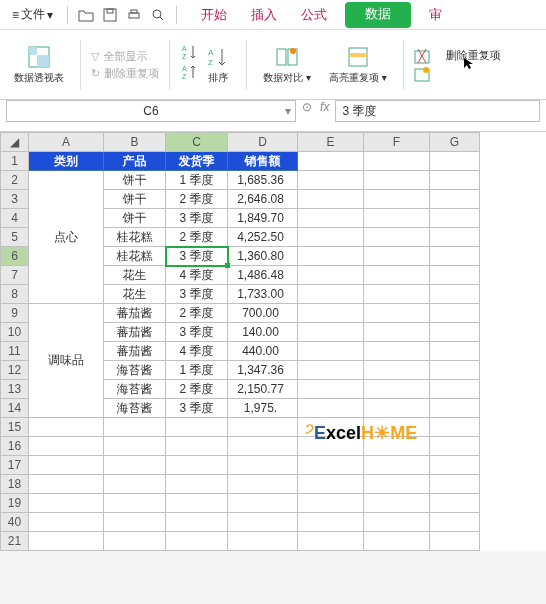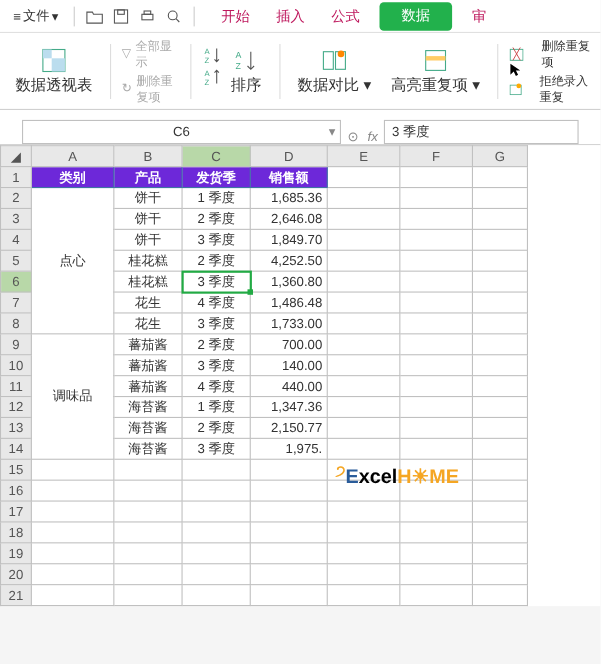--- a/index.html
+++ b/index.html
@@ -9,47 +9,47 @@
 .menubar .file-btn { display: flex; align-items: center; gap: 2px; padding: 2px 6px; cursor: pointer; }
 .menubar .divider { width: 1px; height: 18px; background: #ccc; margin: 0 4px; }
 .menubar .ico { width: 20px; height: 20px; display: flex; align-items: center; justify-content: center; color: #555; cursor: pointer; }
 .menubar .tabs { display: flex; gap: 12px; margin-left: 10px; }
 .menubar .tab { padding: 4px 6px; cursor: pointer; color: #be185d; font-size: 13px; }
 .menubar .tab.active { background: #22b14c; color: #fff; border-radius: 4px; padding: 3px 20px; }
 
 .ribbon { background: #fff; height: 70px; display: flex; align-items: center; padding: 4px 8px; border-bottom: 1px solid #d0d0d0; gap: 6px; }
 .ribbon .group { display: flex; flex-direction: column; align-items: center; gap: 2px; cursor: pointer; padding: 2px 6px; }
 .ribbon .group .icn { width: 24px; height: 24px; display:flex; align-items:center; justify-content:center; }
-.ribbon .group .lbl { font-size: 14px; white-space: nowrap; }
+.ribbon .group .lbl { font-size: 10px; white-space: nowrap; }
 .ribbon .sep { width: 1px; height: 50px; background: #ddd; margin: 0 4px; }
 .ribbon .stack { display:flex; flex-direction:column; gap:2px; }
 .ribbon .stack .row { display:flex; align-items:center; gap:4px; font-size:11px; cursor:pointer; }
 .ribbon .stack .row.disabled { color: #aaa; }
 .ribbon .col2 { display:flex; gap:2px; }
 .ribbon .mini { display:flex; flex-direction:column; align-items:center; gap:2px; cursor:pointer; }
 .ribbon .mini .ic { width:18px; height:18px; }
 .ribbon .right-stack { display:flex; flex-direction:column; gap:2px; font-size:11px; }
 .ribbon .right-stack .row { display:flex; align-items:center; gap:16px; cursor:pointer; }
 
-.fbar { background: #fff; height: 32px; display: flex; align-items: flex-end; padding: 0 20px; border-bottom: 1px solid #d0d0d0; gap: 6px; }
+.fbar { background: #fff; height: 32px; display: flex; align-items: flex-start; padding: 0 6px; border-bottom: 1px solid #d0d0d0; gap: 6px; }
 .fbar .namebox { width: 290px; height: 22px; border: 1px solid #c0c0c0; display: flex; align-items: center; justify-content: center; font-size: 12px; position:relative; }
 .fbar .namebox .dd { position:absolute; right:4px; color:#888; }
 .fbar .fxicons { display:flex; align-items:center; gap:8px; color:#888; }
 .fbar .fxinput { flex:1; height:22px; border:1px solid #c0c0c0; padding:0 6px; font-size:12px; display:flex; align-items:center; }
 
 .sheet { position: relative; background: #fff; }
 .grid { border-collapse: collapse; table-layout: fixed; }
 .grid th, .grid td { border: 1px solid #c0c0c0; height: 19px; font-size: 12px; text-align: center; padding: 0; background:#fff; }
 .grid th { background: #e8e8e8; color: #555; font-weight: normal; }
 .grid th.corner { background: #e8e8e8; width: 28px; }
 .grid th.colsel { background: #b8d8a8; }
 .grid th.rowh { width: 28px; }
 .grid th.rowsel { background: #b8d8a8; }
-.grid td.hdr { background: #6d28d9; color: #fff; border: 1px solid #3f74a3; font-weight: bold; }
-.grid td.num { text-align: right; padding-right: 4px; }
+.grid td.hdr { background: #1d4ed8; color: #fff; border: 1px solid #3f74a3; font-weight: bold; }
+.grid td.num { padding-right: 4px; }
 .grid td.active { outline: 2px solid #22aa44; outline-offset: -1px; position:relative; }
 .grid td.active::after { content:""; position:absolute; right:-3px; bottom:-3px; width:5px; height:5px; background:#22aa44; }
 .colA { width: 75px; } .colB { width: 62px; } .colC { width: 62px; } .colD { width: 70px; }
 .colE { width: 66px; } .colF { width: 66px; } .colG { width: 50px; }
 
 .watermark { position:absolute; left:305px; top:290px; font-size:18px; font-weight:bold; pointer-events:none; }
 .watermark .e1 { color:#2a5c9a; }
 .watermark .swirl { color:#f5a623; position:relative; top:-6px; font-size:14px; }
 .watermark .rest { color:#000000; }
 .watermark .home { color:#f5a623; }
@@ -177,21 +177,20 @@
           <rect x="1" y="3" width="14" height="12" fill="none" stroke="#4a8"></rect>
           <path d="M4 1l8 14M12 1L4 15" stroke="#c44"></path>
         </svg>
       <span>删除重复项</span>
     </div>
     <div class="row">
       <svg width="16" height="16" viewBox="0 0 16 16">
           <rect x="1" y="3" width="14" height="12" fill="none" stroke="#4a8"></rect>
           <circle cx="12" cy="4" r="3" fill="#fa0"></circle>
         </svg>
-      <span>拒绝录入重复</span>
     </div>
   </div>
   <svg width="14" height="14" viewBox="0 0 14 14" style="position:absolute;left:462px;top:56px">
       <path d="M2 2l0 10 3-3 2 4 2-1-2-4h4z" fill="#000"></path>
     </svg>
 </div>
 
 <div class="fbar">
   <div class="namebox">
     <span>C6</span>
@@ -392,21 +391,21 @@
           <th class="rowh">19</th>
           <td></td>
           <td></td>
           <td></td>
           <td></td>
           <td></td>
           <td></td>
           <td></td>
         </tr>
   <tr>
-          <th class="rowh">20</th>
+          <th class="rowh">40</th>
           <td></td>
           <td></td>
           <td></td>
           <td></td>
           <td></td>
           <td></td>
           <td></td>
         </tr>
   <tr>
           <th class="rowh">21</th>

